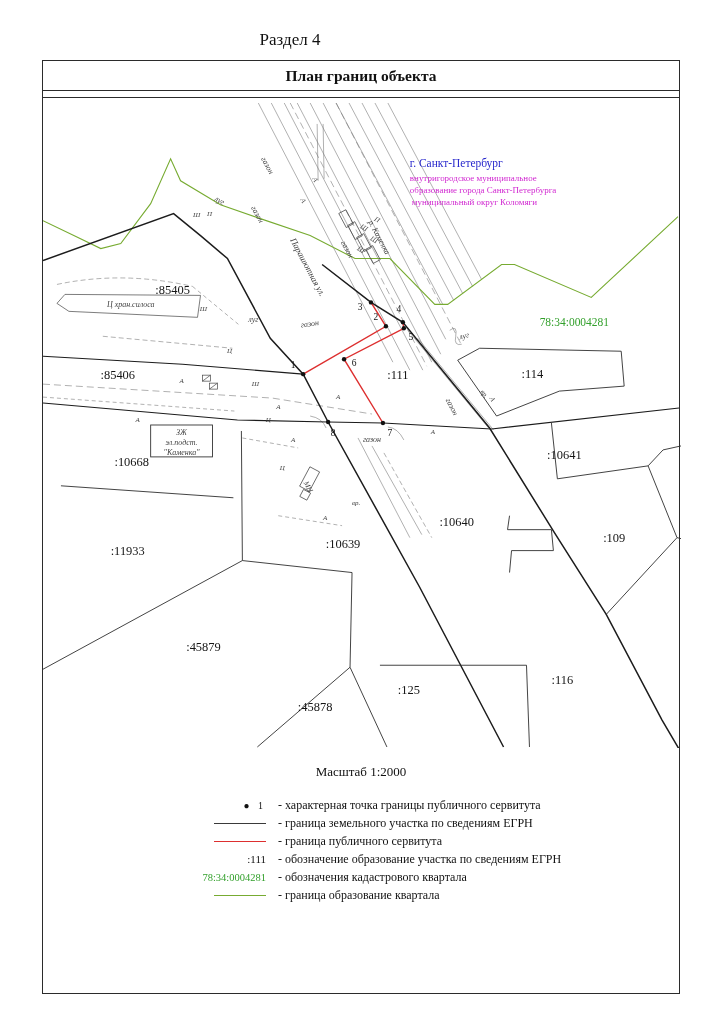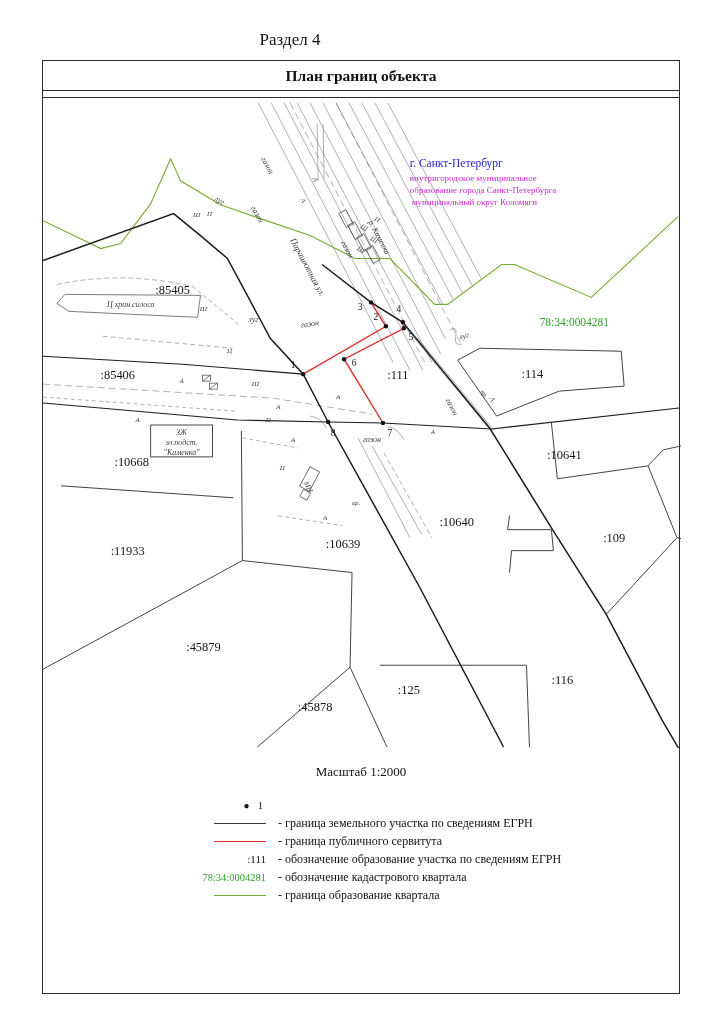--- a/index.html
+++ b/index.html
@@ -217,40 +217,41 @@
         <text x="139" y="357" font-size="8" font-style="italic">"Каменка"</text>
       </g>
     </svg>
   </div>
 
   <div class="scale-line">Масштаб 1:2000</div>
 
   <div class="legend">
     <div class="legend-row">
       <span class="legend-sym sym-dot">● 1</span>
+      <span class="legend-text">- характерная точка границы публичного сервитута</span>
     </div>
     <div class="legend-row">
       <span class="legend-sym">
           <span class="sym-line dark"></span>
         </span>
       <span class="legend-text">- граница земельного участка по сведениям ЕГРН</span>
     </div>
     <div class="legend-row">
       <span class="legend-sym">
           <span class="sym-line red"></span>
         </span>
       <span class="legend-text">- граница публичного сервитута</span>
     </div>
     <div class="legend-row">
       <span class="legend-sym sym-parcel">:111</span>
       <span class="legend-text">- обозначение образование участка по сведениям ЕГРН</span>
     </div>
     <div class="legend-row">
       <span class="legend-sym sym-code">78:34:0004281</span>
-      <span class="legend-text">- обозначение кадастрового квартала</span>
+      <span class="legend-text">- обозначения кадастрового квартала</span>
     </div>
     <div class="legend-row">
       <span class="legend-sym">
           <span class="sym-line green"></span>
         </span>
       <span class="legend-text">- граница образование квартала</span>
     </div>
   </div>
 </div>
 

